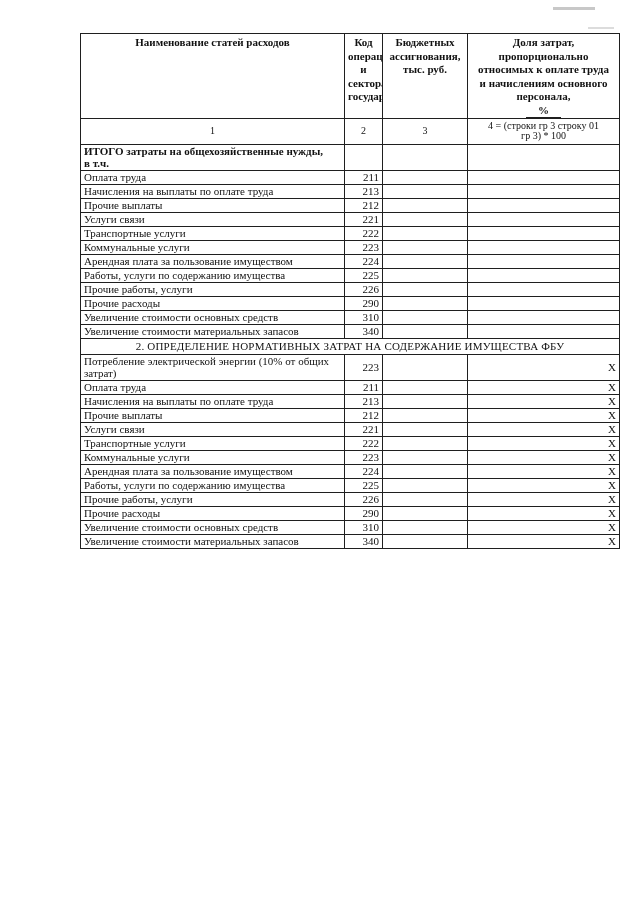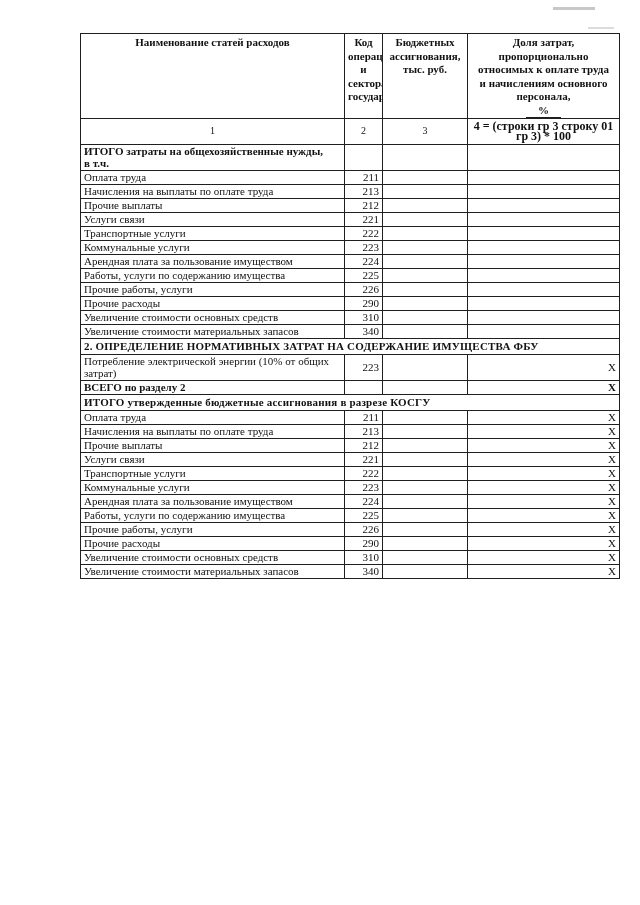--- a/index.html
+++ b/index.html
@@ -64,22 +64,22 @@
     line-height: 13px;
   }
   tr.numrow td {
     text-align: center;
     vertical-align: middle;
     height: 25px;
     font-size: 10px;
     white-space: pre-line;
   }
   tr.numrow td.formula {
-    font-size: 12px;
-    font-weight: bold;
+    font-size: 10px;
+    font-weight: normal;
     line-height: 10px;
   }
 
   
   tr.item td { height: 13px; }
   td.lbl {
     text-align: left;
     white-space: pre-line;
     vertical-align: middle;
   }
@@ -87,22 +87,22 @@
     text-align: right;
     padding-right: 3px;
     margin-left: 35px;
   }
   td.share {
     text-align: right;
     padding-right: 4px;
   }
   tr.bold-row td { font-weight: bold; }
   td.section-cell {
-    text-align: left;
-    font-weight: bold;
+    text-align: center;
+    font-weight: normal;
     font-size: 11.5px;
     height: 15px;
     letter-spacing: 0.2px;
   }
 </style>
 </head>
 <body>
 
 <div class="sheet">
   <div class="artifact a1"></div>
@@ -222,29 +222,20 @@
         <tr>
           <td colspan="4" class="section-cell">2.  ОПРЕДЕЛЕНИЕ НОРМАТИВНЫХ ЗАТРАТ НА СОДЕРЖАНИЕ  ИМУЩЕСТВА ФБУ</td>
         </tr>
         <tr class="item">
           <td class="lbl">Потребление электрической энергии (10% от общих
 затрат)</td>
           <td class="code">223</td>
           <td class="budget"></td>
           <td class="share">X</td>
         </tr>
-        <tr class="item bold-row">
-          <td class="lbl">ВСЕГО по разделу 2</td>
-          <td class="code"></td>
-          <td class="budget"></td>
-          <td class="share">X</td>
-        </tr>
-        <tr>
-          <td colspan="4" class="section-cell">ИТОГО утвержденные бюджетные ассигнования в разрезе КОСГУ</td>
-        </tr>
         <tr class="item">
           <td class="lbl">Оплата труда</td>
           <td class="code">211</td>
           <td class="budget"></td>
           <td class="share">X</td>
         </tr>
         <tr class="item">
           <td class="lbl">Начисления на выплаты по оплате труда</td>
           <td class="code">213</td>
           <td class="budget"></td>

